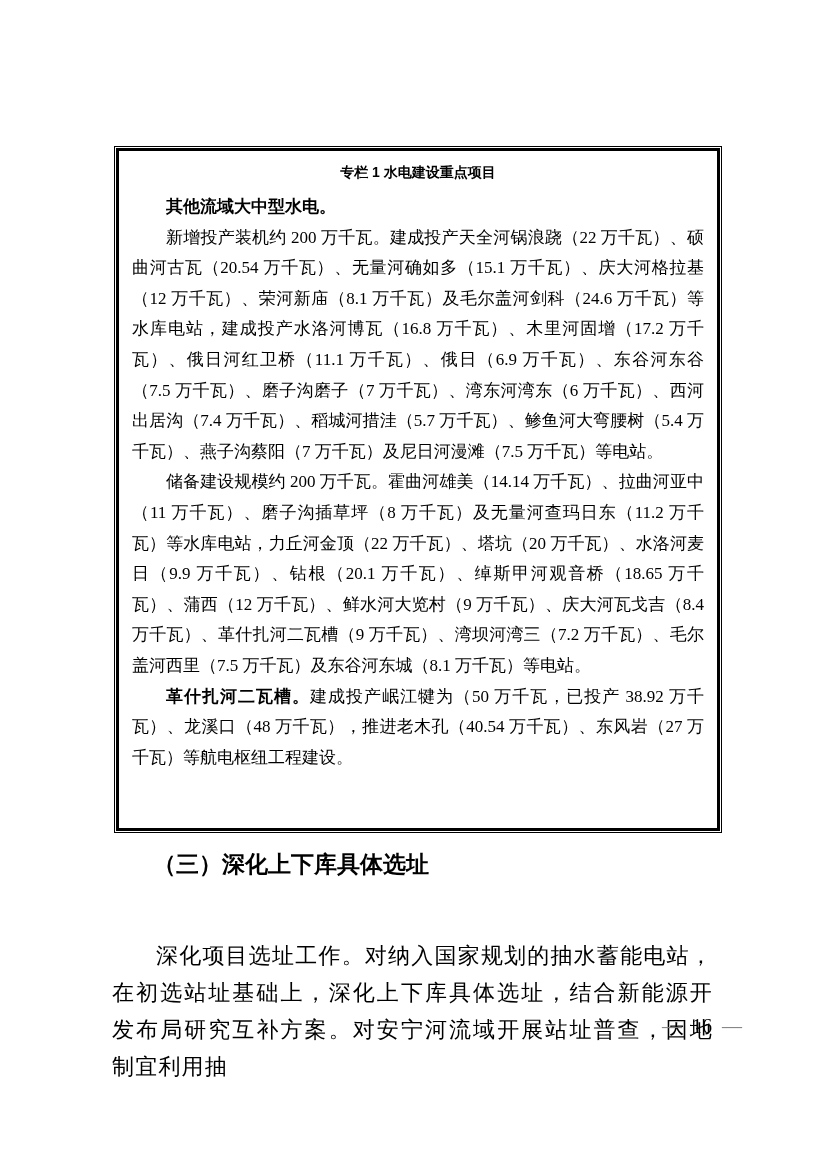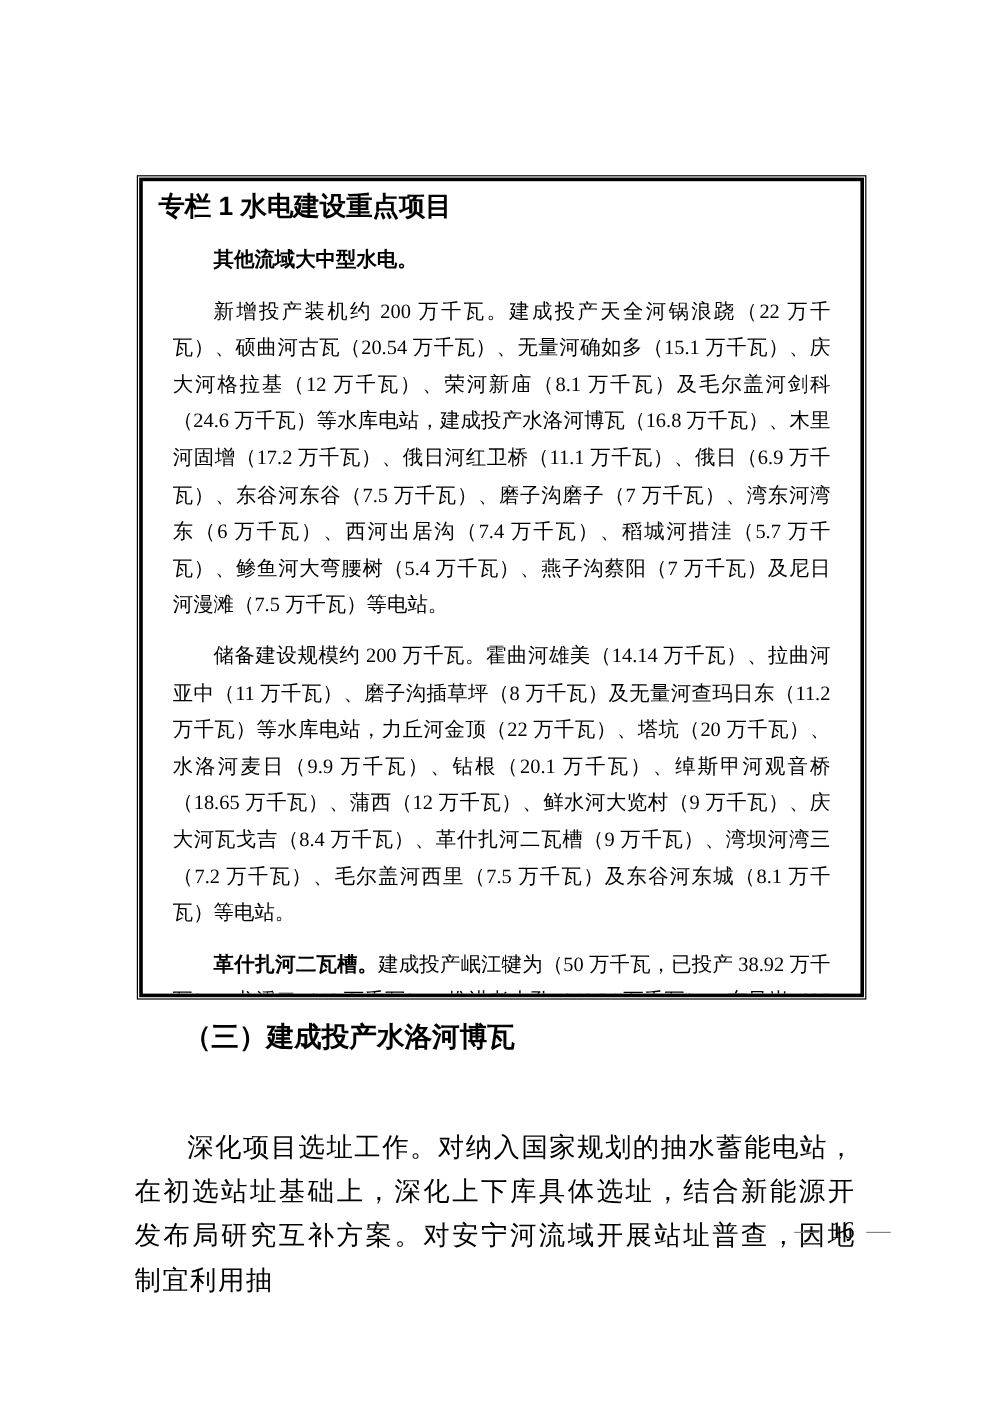--- a/index.html
+++ b/index.html
@@ -24,28 +24,28 @@
   .panel-inner {
     box-sizing: border-box;
     width: 100%; height: 100%;
     border: 3px solid #000;
     padding: 3px 13px 0 13px;
     overflow: hidden;
   }
   .panel-title {
     font-family: "Liberation Sans", "DejaVu Sans", sans-serif;
     font-weight: 700;
-    font-size: 22px;
+    font-size: 14px;
     line-height: 36px;
-    text-align: left;
+    text-align: center;
     white-space: pre;
     margin: 0 0 2px 0;
   }
   .panel-para {
-    margin: 12px;
+    margin: 0;
     font-size: 17px;
     line-height: 30.6px;
     text-align: justify;
     text-indent: 2em;
   }
   .panel-para .lead {
     font-family: "Liberation Sans", "DejaVu Sans", sans-serif;
     font-weight: 700;
   }
 
@@ -107,21 +107,21 @@
       </p>
 
       <p class="panel-para">
         <span class="lead">革什扎河二瓦槽。</span><span>建成投产岷江犍为（50 万千瓦，已投产 38.92 万千瓦）、龙溪口（48 万千瓦），推进老木孔（40.54 万千瓦）、东风岩（27 万千瓦）等航电枢纽工程建设。</span>
       </p>
 
 
     </div>
   </div>
 
-  <p class="section-heading">（三）建成投产水洛河博瓦</p>
+  <p class="section-heading">（三）深化上下库具体选址</p>
 
   <p class="section-body">深化项目选址工作。对纳入国家规划的抽水蓄能电站，在初选站址基础上，深化上下库具体选址，结合新能源开发布局研究互补方案。对安宁河流域开展站址普查，因地制宜利用抽</p>
 
   <div class="page-number">
     <span class="dash">—</span><span class="num">16</span><span class="dash">—</span>
   </div>
 
 </div>
 
 </body></html>

